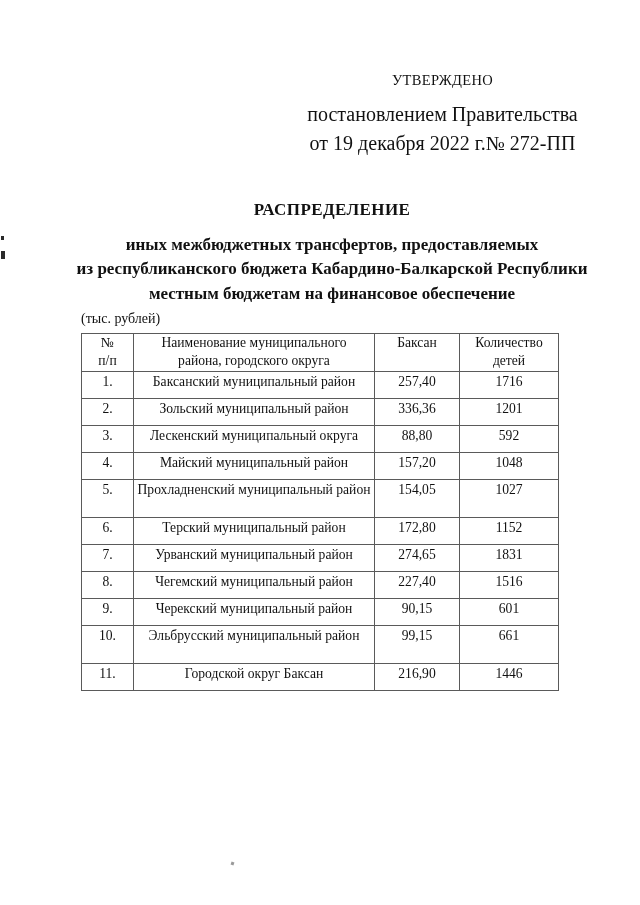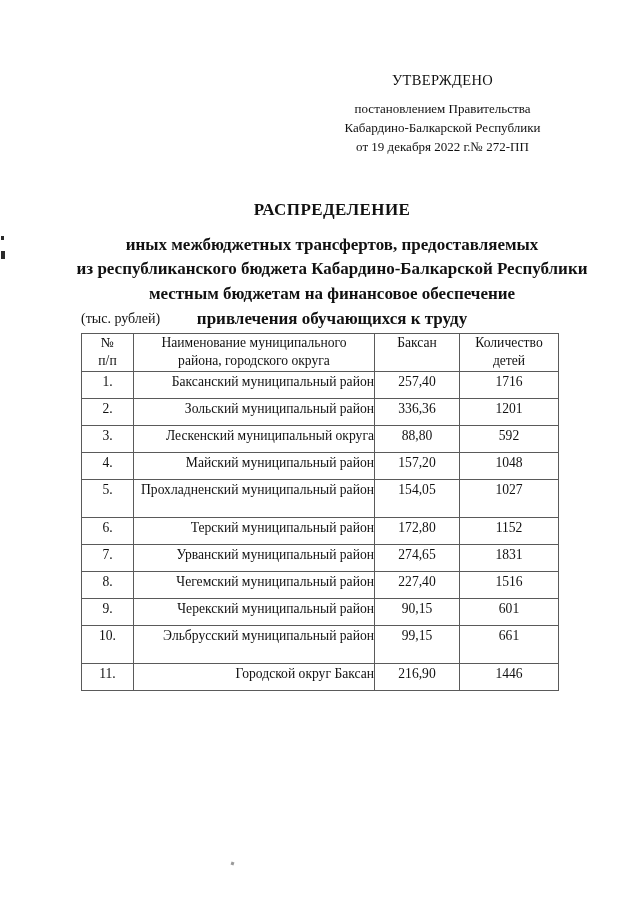--- a/index.html
+++ b/index.html
@@ -32,21 +32,21 @@
     text-align: center;
     font-size: 14.5px;
     line-height: 1.45;
   }
   .approval-title {
     font-size: 14.5px;
     letter-spacing: 0.3px;
     margin-bottom: 9px;
   }
   .approval-line {
-    font-size: 13px;
+    font-size: 20px;
     white-space: nowrap;
   }
 
   
   .doc-title-block {
     position: absolute;
     left: 52px;
     top: 198px;
     width: 560px;
     text-align: center;
@@ -104,21 +104,21 @@
 
   tbody td {
     height: 26px;
   }
   .cell-num {
     text-align: center;
     padding: 9px 4px 9px 0;
     line-height: 1.5;
   }
   .cell-name {
-    text-align: right;
+    text-align: center;
     padding: 9px 6px 9px 9px;
     line-height: 1.5;
   }
   .cell-sum, .cell-count {
     text-align: center;
     padding: 9px 4px 9px 4px;
     line-height: 1.5;
   }
   tr.two-line .cell-num,
   tr.two-line .cell-sum,
@@ -137,30 +137,28 @@
   .artifact-c { left: 231px; top: 862px; width: 3px;  height: 3px; background: #9a9a9a; transform: rotate(20deg); }
 </style>
 </head>
 <body>
 
 <div class="page">
 
   <div class="approval-block">
     <div class="approval-title">УТВЕРЖДЕНО</div>
     <div class="approval-line">постановлением Правительства</div>
-    <div class="approval-line">Кабардино-Балкарской Республики</div>
     <div class="approval-line">от 19 декабря 2022 г.№ 272-ПП</div>
   </div>
 
   <div class="doc-title-block">
     <div class="doc-title-main">РАСПРЕДЕЛЕНИЕ</div>
     <div class="doc-subtitle-line">иных межбюджетных трансфертов, предоставляемых</div>
     <div class="doc-subtitle-line">из республиканского бюджета Кабардино-Балкарской Республики</div>
     <div class="doc-subtitle-line">местным бюджетам на финансовое обеспечение</div>
-    <div class="doc-subtitle-line">привлечения обучающихся к труду</div>
   </div>
 
   <div class="units-note">(тыс. рублей)</div>
 
   <table class="dist-table">
     <colgroup>
       <col class="col-num">
       <col class="col-name">
       <col class="col-sum">
       <col class="col-count">

